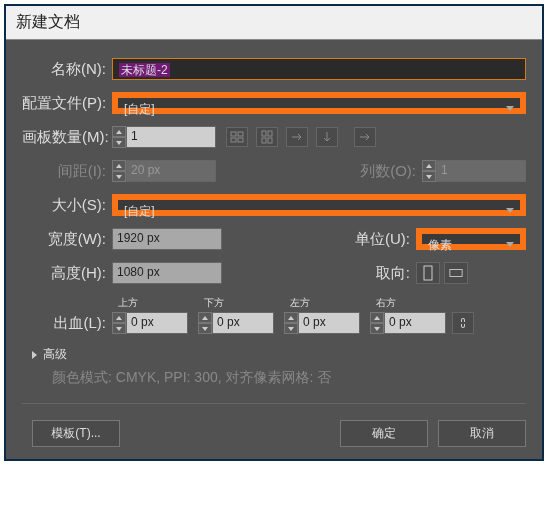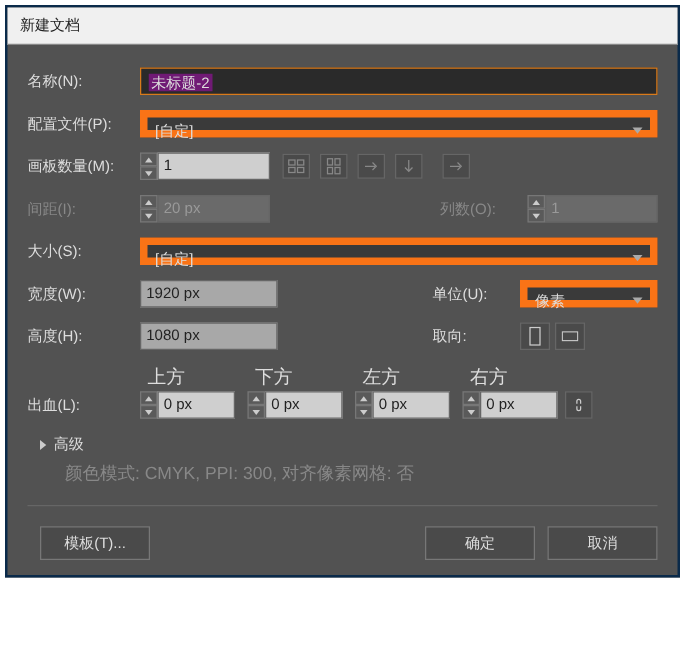--- a/index.html
+++ b/index.html
@@ -1,21 +1,21 @@
 <!DOCTYPE html>
 <html><head>
 <meta charset="utf-8">
 <style>
 * { box-sizing: border-box; margin: 0; padding: 0; font-family: "Microsoft YaHei", Arial, sans-serif; }
 body { background: #fff; padding: 4px; }
 .window { width: 540px; border: 2px solid #0a2a4a; background: #525252; }
-.title-bar { background: #f0f0f0; padding: 6px 10px; font-size: 12px; color: #222; border-bottom: 1px solid #888; }
+.title-bar { background: #f0f0f0; padding: 6px 10px; font-size: 16px; color: #222; border-bottom: 1px solid #888; }
 .content { padding: 18px 16px 12px 16px; }
 .row { display: flex; align-items: center; margin-bottom: 12px; }
-.label { color: #ddd; font-size: 12px; text-align: left; padding-right: 6px; white-space: nowrap; }
+.label { color: #ddd; font-size: 15px; text-align: right; padding-right: 6px; white-space: nowrap; }
 .label.w1 { width: 90px; }
 .input-text { background: #3a3a3a; border: 1px solid #666; color: #ddd; font-size: 12px; padding: 3px 6px; height: 22px; }
 .input-text.highlight { border: 1px solid #d97a1a; background: #2a2a2a; }
 .input-text.highlight span { background: #701a75; padding: 0 2px; }
 .dropdown { background: #3a3a3a; border: 6px solid #f97316; color: #ddd; font-size: 12px; padding: 3px 22px 3px 6px; height: 22px; position: relative; }
 .dropdown::after { content: ""; position: absolute; right: 6px; top: 8px; border-left: 4px solid transparent; border-right: 4px solid transparent; border-top: 5px solid #aaa; }
 .stepper { display: flex; }
 .step-btns { display: flex; flex-direction: column; width: 14px; }
 .step-btn { background: #5a5a5a; border: 1px solid #777; height: 11px; display:flex; align-items:center; justify-content:center; }
 .step-btn::before { content:""; border-left:3px solid transparent; border-right:3px solid transparent; }
@@ -23,21 +23,21 @@
 .step-btn.dn::before { border-top:4px solid #ccc; }
 .num-input { background: #a8a8a8; border: 1px solid #666; color: #222; font-size: 12px; padding: 2px 4px; height: 22px; }
 .num-input.dim { background: #6a6a6a; color: #999; }
 .num-input.lt { background: #cfcfcf; }
 .icon-btn { width: 22px; height: 20px; background: #4a4a4a; border: 1px solid #666; display:inline-flex; align-items:center; justify-content:center; margin-right: 4px; }
 .icon-btn svg { width:14px; height:14px; }
 .icon-group { display:flex; gap:4px; margin-left:10px; }
 .orient-btn { width: 24px; height: 22px; background: #4a4a4a; border: 1px solid #666; display:inline-flex; align-items:center; justify-content:center; margin-right:4px; }
 .orient-btn svg { width:14px; height:16px; }
 .bleed-head { display:flex; margin-left: 96px; margin-bottom:2px; }
-.bleed-head span { color: #ddd; font-size: 15px; width: 86px; }
+.bleed-head span { color: #ddd; font-size: 10px; width: 86px; }
 .link-btn { width: 22px; height: 22px; background: #4a4a4a; border: 1px solid #666; display:flex; align-items:center; justify-content:center; margin-left: 6px; }
 .adv-row { display:flex; align-items:center; margin: 10px 0 6px 10px; color:#ddd; font-size:12px; }
 .adv-row::before { content:""; border-top:4px solid transparent; border-bottom:4px solid transparent; border-left:5px solid #ccc; margin-right:6px; }
 .info { color: #888; font-size: 14px; margin: 6px 0 16px 30px; }
 .divider { border-top: 1px solid #666; margin: 10px 0; }
 .footer { display:flex; align-items:flex-start; padding-top: 6px; }
 .btn { background: #4a4a4a; border: 1px solid #777; color: #ddd; font-size: 12px; padding: 4px 0; width: 88px; text-align:center; margin-left: 10px; }
 .flex1 { flex: 1; }
 .disabled-label { color: #888; }
 </style>

